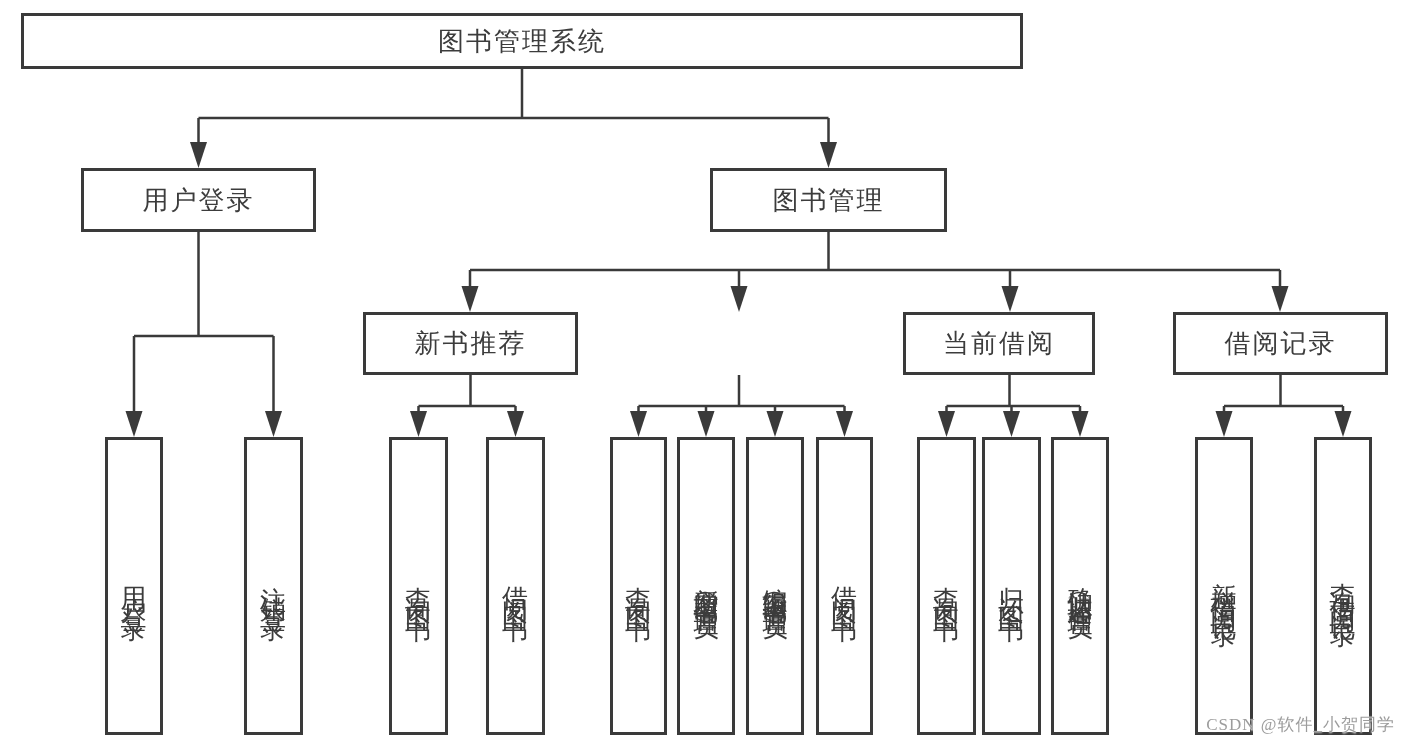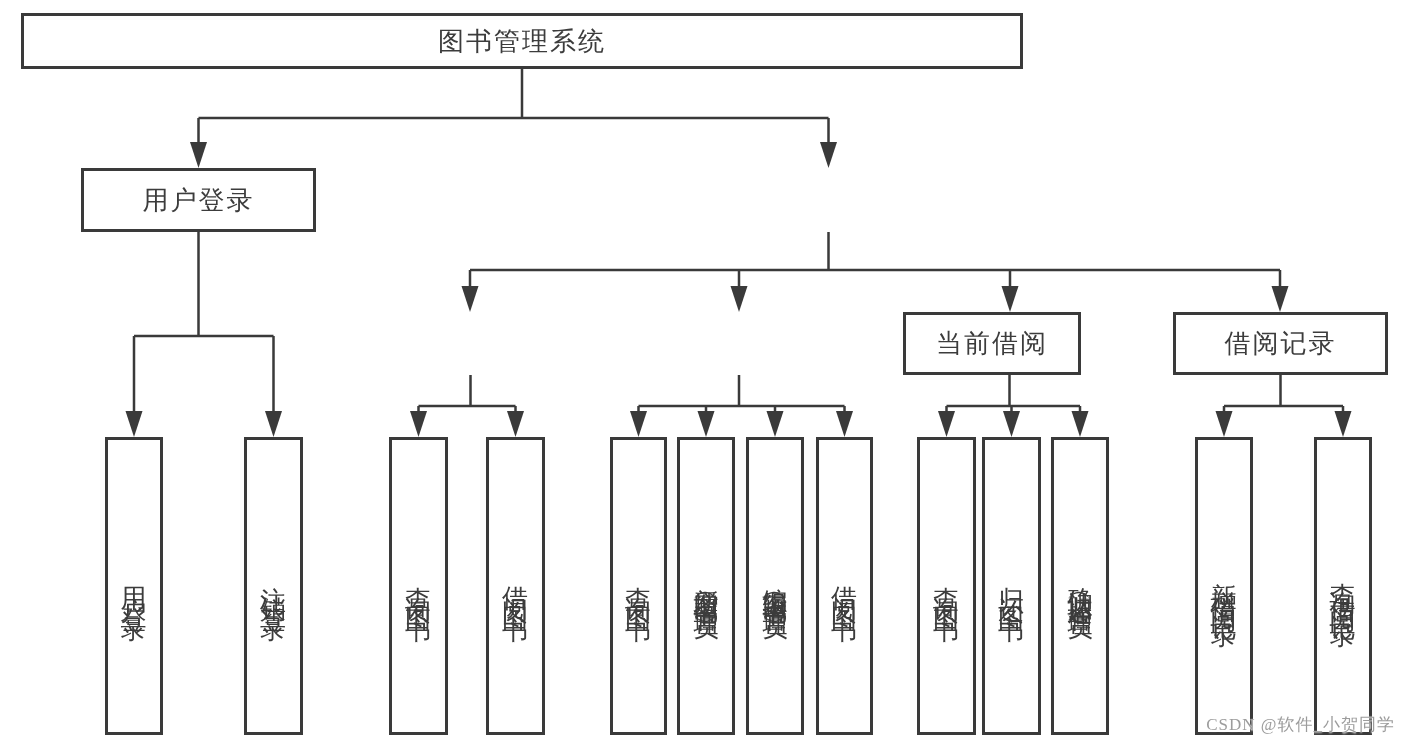--- a/index.html
+++ b/index.html
@@ -78,22 +78,28 @@
     <polygon points="1334.5,411 1351.5,411 1343,437"></polygon>
   </svg>
 
   <div class="node hbox" style="left:21px;top:13px;width:1002px;height:56px">
     <span class="label">图书管理系统</span>
   </div>
 
   <div class="node hbox" style="left:81px;top:168px;width:235px;height:64px">
     <span class="label">用户登录</span>
   </div>
+  <div class="node hbox" style="left:710px;top:168px;width:237px;height:64px">
+    <span class="label">图书管理</span>
+  </div>
 
-  <div class="node hbox" style="left:903px;top:312px;width:178px;height:63px">
+  <div class="node hbox" style="left:363px;top:312px;width:215px;height:63px">
+    <span class="label">新书推荐</span>
+  </div>
+  <div class="node hbox" style="left:903px;top:312px;width:192px;height:63px">
     <span class="label">当前借阅</span>
   </div>
   <div class="node hbox" style="left:1173px;top:312px;width:215px;height:63px">
     <span class="label">借阅记录</span>
   </div>
 
   <div class="node vbox" style="left:105px;top:437px;width:58px;height:298px">
     <span class="vlabel">用户登录</span>
   </div>
   <div class="node vbox" style="left:244px;top:437px;width:59px;height:298px">

